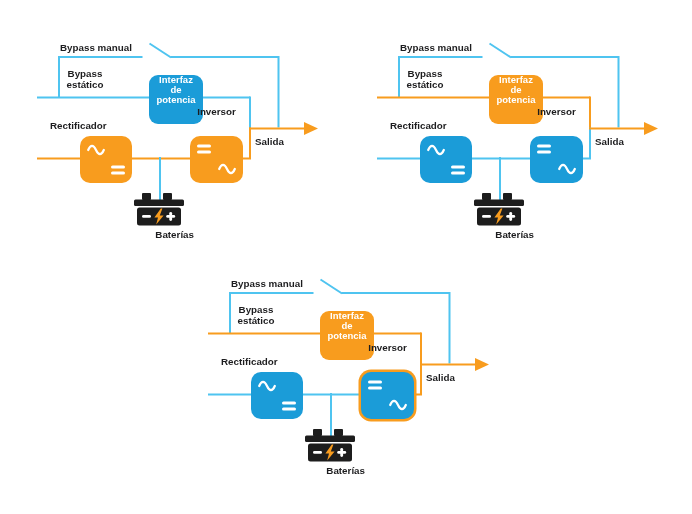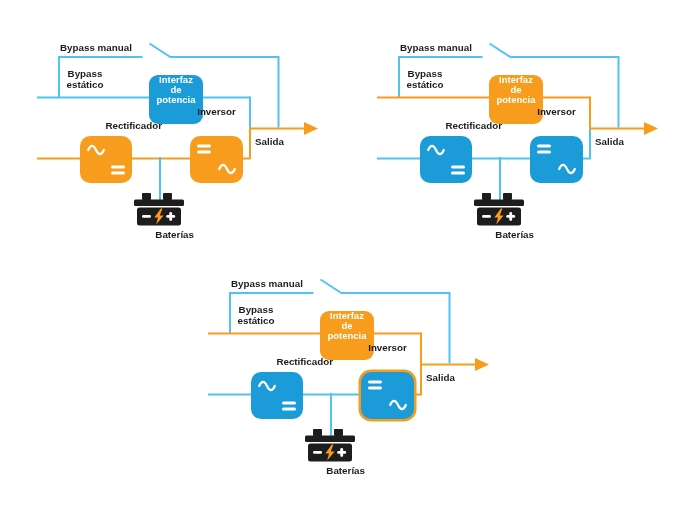--- a/index.html
+++ b/index.html
@@ -19,21 +19,21 @@
   .w-out{stroke:var(--w-out,#F89C1E);}
   .w-salida{stroke:#F89C1E;}
   .f-salida{fill:#F89C1E;}
   .w-batt{stroke:#4FC4F0;}
   .f-black{fill:#1d1d1d;}
   .f-orange{fill:#F89C1E;}
   .label{position:absolute;color:#1d1d1f;font-size:9.8px;font-weight:600;
          white-space:pre-line;letter-spacing:0;}
   .lbl-manual{left:30px;top:4px;}
   .lbl-static{left:18px;top:31px;width:74px;text-align:center;line-height:10.5px;}
-  .lbl-rect{left:20px;top:82px;width:112px;text-align:right;}
+  .lbl-rect{left:20px;top:82px;width:112px;text-align:left;}
   .lbl-inv{left:145px;top:68px;width:83px;text-align:center;}
   .lbl-salida{left:225px;top:98px;width:56px;}
   .lbl-batt{left:94px;top:191px;width:70px;text-align:right;}
   .box{position:absolute;}
   .if-box{left:103px;top:37px;width:54px;height:49px;border-radius:9px;
           background:var(--box-if,#1B9CD8);display:flex;
           justify-content:center;text-align:center;margin-left:16px;}
   .box-label{color:#fff;font-weight:700;font-size:9.5px;line-height:10px;white-space:pre-line;}
   .conv-box{top:98px;width:52px;height:47px;border-radius:10px;background:var(--box-conv,#F89C1E);}
   .rect-box{left:50px;}

